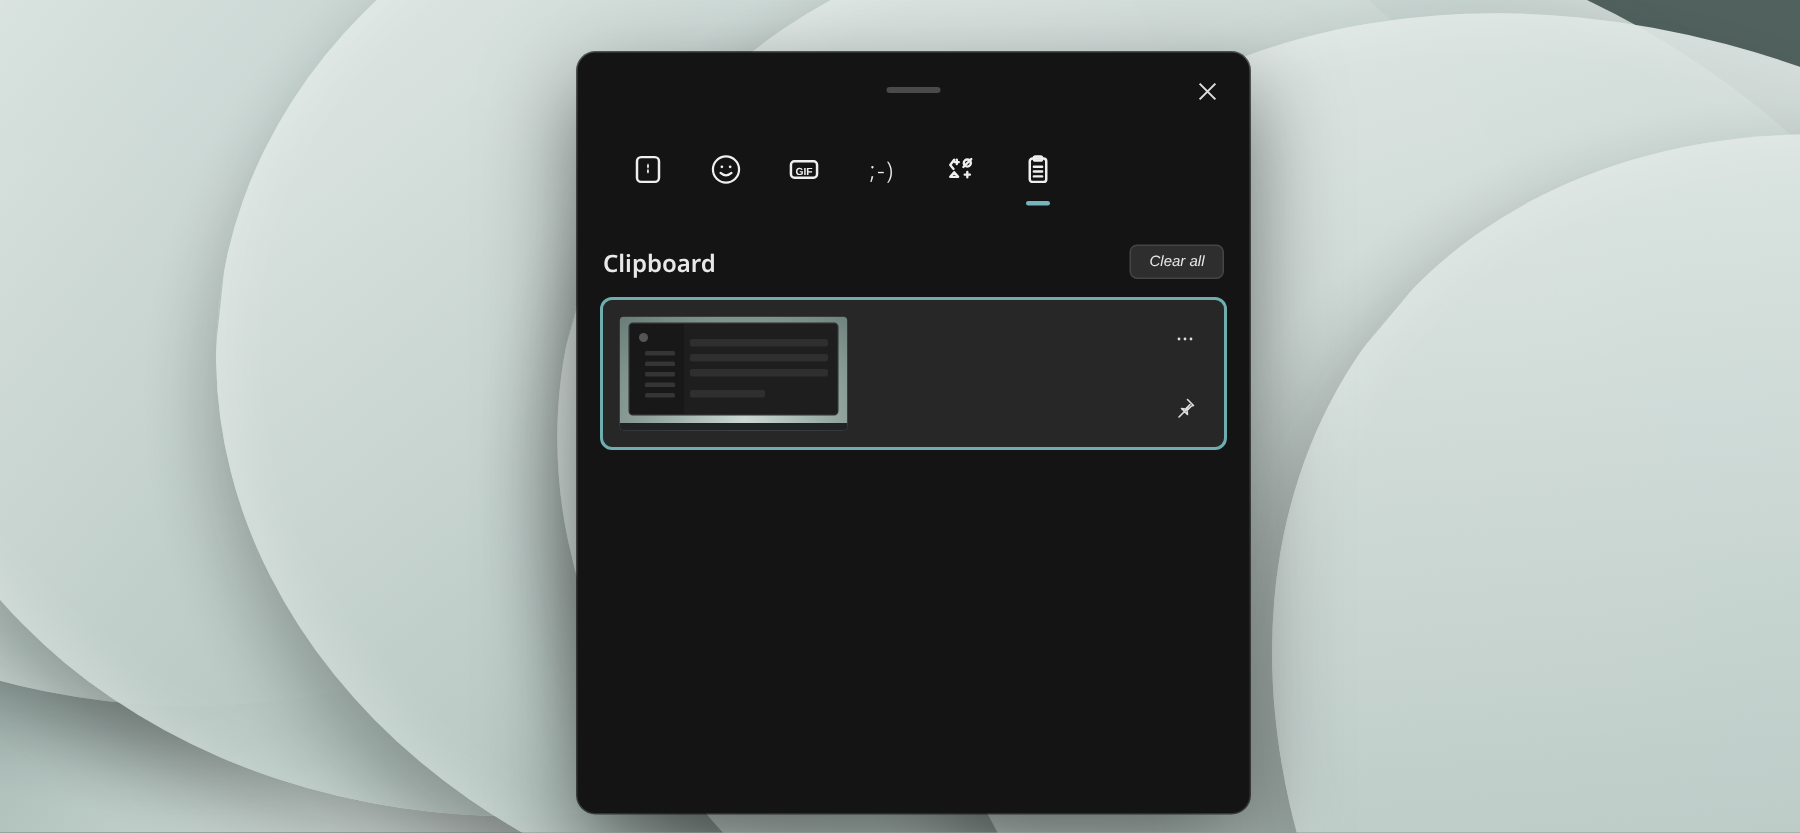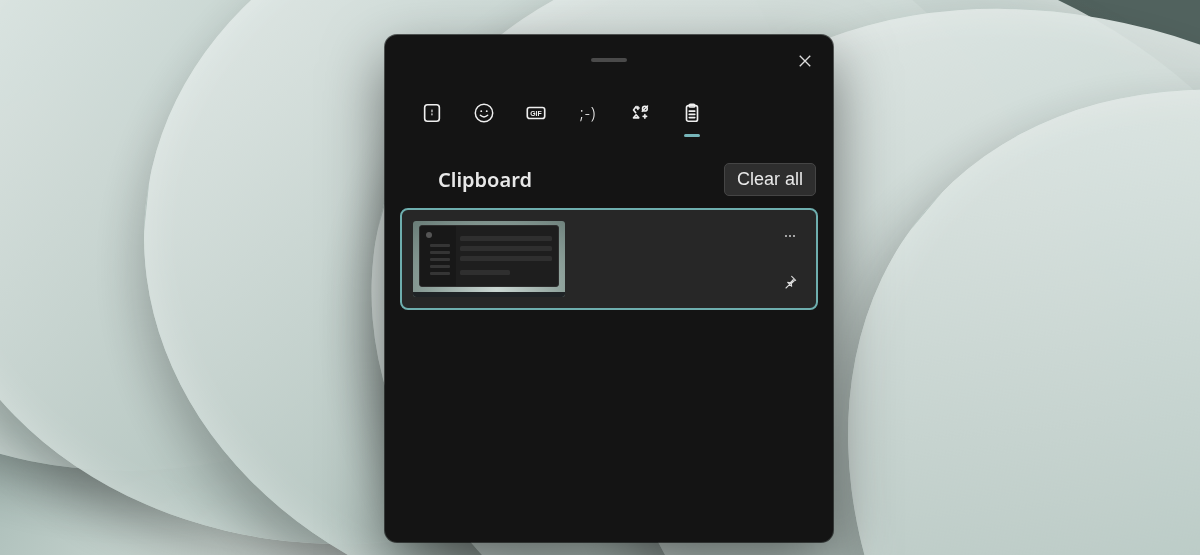--- a/index.html
+++ b/index.html
@@ -87,25 +87,25 @@
   .tab.symbols svg{width:21px;height:21px;}
   .tab.active::after{
     content:"";position:absolute;bottom:-4px;left:50%;transform:translateX(-50%);
     width:16px;height:3px;border-radius:2px;background:var(--tab-accent);
   }
 
   .section-header{
     display:flex;align-items:center;justify-content:space-between;
     margin:30px 0 14px 0;
   }
-  .section-title{font-size:20px;font-weight:600;margin-left:36px;}
+  .section-title{font-size:16px;font-weight:600;}
   .clear-all{
     background:var(--btn-bg);color:var(--text);
     border:1px solid var(--btn-border);
-    border-radius:5px;padding:5px 12px;font-size:18px;cursor:pointer;
+    border-radius:5px;padding:5px 12px;font-size:10px;cursor:pointer;font-style:italic;
   }
 
   
   .clip-item{
     position:relative;
     height:98px;
     border-radius:6px;
     background:var(--item-bg);
     outline:2px solid var(--item-border);
     display:flex;align-items:stretch;

